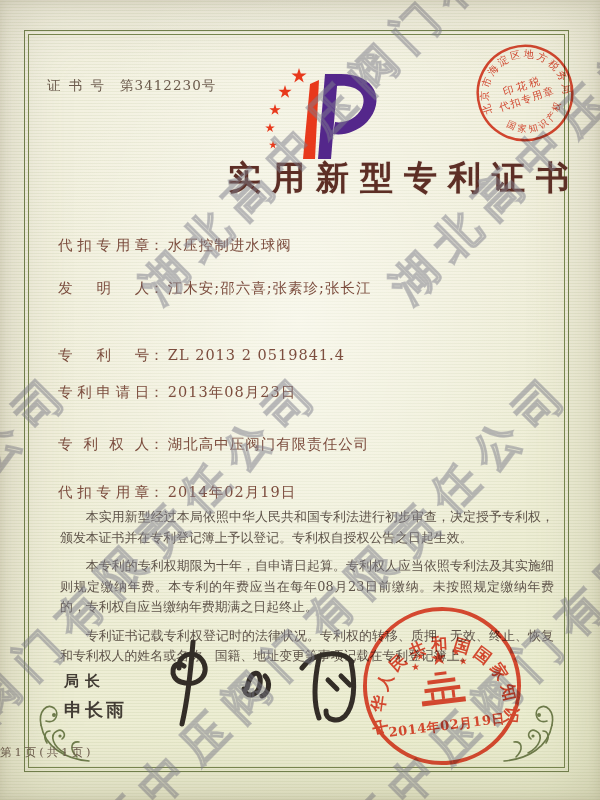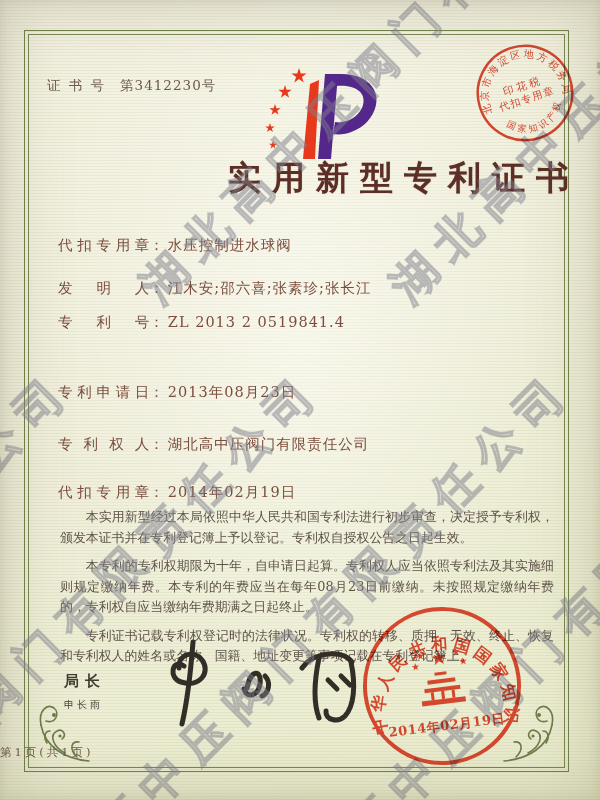--- a/index.html
+++ b/index.html
@@ -30,26 +30,26 @@
   .certno{position:absolute;left:47px;top:77px;font-size:13.5px;color:#6b5a4c;letter-spacing:2px;}
   .certno .num{letter-spacing:1px;margin-left:14px;}
   .logo{position:absolute;left:263px;top:64px;width:132px;height:100px;}
   .title{position:absolute;left:0;right:20px;top:156px;text-align:right;
     font-size:33px;font-weight:700;letter-spacing:11px;color:#5d2e25;
     text-shadow:0 0 1px rgba(93,46,37,0.4);}
   .frow{position:absolute;left:58px;font-size:14.5px;color:#7c4d3e;white-space:nowrap;}
   .flabel{display:inline-block;width:6.3em;text-align:justify;text-align-last:justify;vertical-align:bottom;}
   .fcolon{margin-right:4px;}
   .fvalue{letter-spacing:1px;}
-  .r0{top:236px}.r1{top:279px}.r2{top:313px}.r3{top:383px}.r4{top:435px}.r5{top:483px}
+  .r0{top:236px}.r1{top:279px}.r2{top:346px}.r3{top:383px}.r4{top:435px}.r5{top:483px}
   .bodytext{position:absolute;left:52px;right:38px;top:499px;color:#5e5349;
     font-size:12.9px;line-height:20.5px;text-align:justify;}
   .bodytext p{margin:8px;text-indent:2em;}
   .sig-title{position:absolute;left:64px;top:672px;font-size:15px;font-weight:600;color:#433d35;letter-spacing:6px;}
-  .sig-name{position:absolute;left:64px;top:698px;font-size:10px;font-weight:400;color:#433d35;letter-spacing:3px;}
+  .sig-name{position:absolute;left:64px;top:698px;font-size:18px;font-weight:700;color:#433d35;letter-spacing:3px;}
   .sig-script{position:absolute;left:150px;top:636px;width:250px;height:100px;}
   .footer{position:absolute;left:0;right:0;top:745px;text-align:left;font-size:11.5px;color:#6b5a4c;letter-spacing:3px;}
   
   .seal{position:absolute;z-index:6;mix-blend-mode:multiply;opacity:0.93;}
   .seal-tax{left:472px;top:40px;width:106px;height:106px;transform:rotate(-18deg);}
   .seal-office{left:358px;top:602px;width:168px;height:168px;transform:rotate(-7deg);}
   svg text{font-family:"DejaVu Serif","Liberation Serif",serif;}
 </style>
 </head>
 <body>

